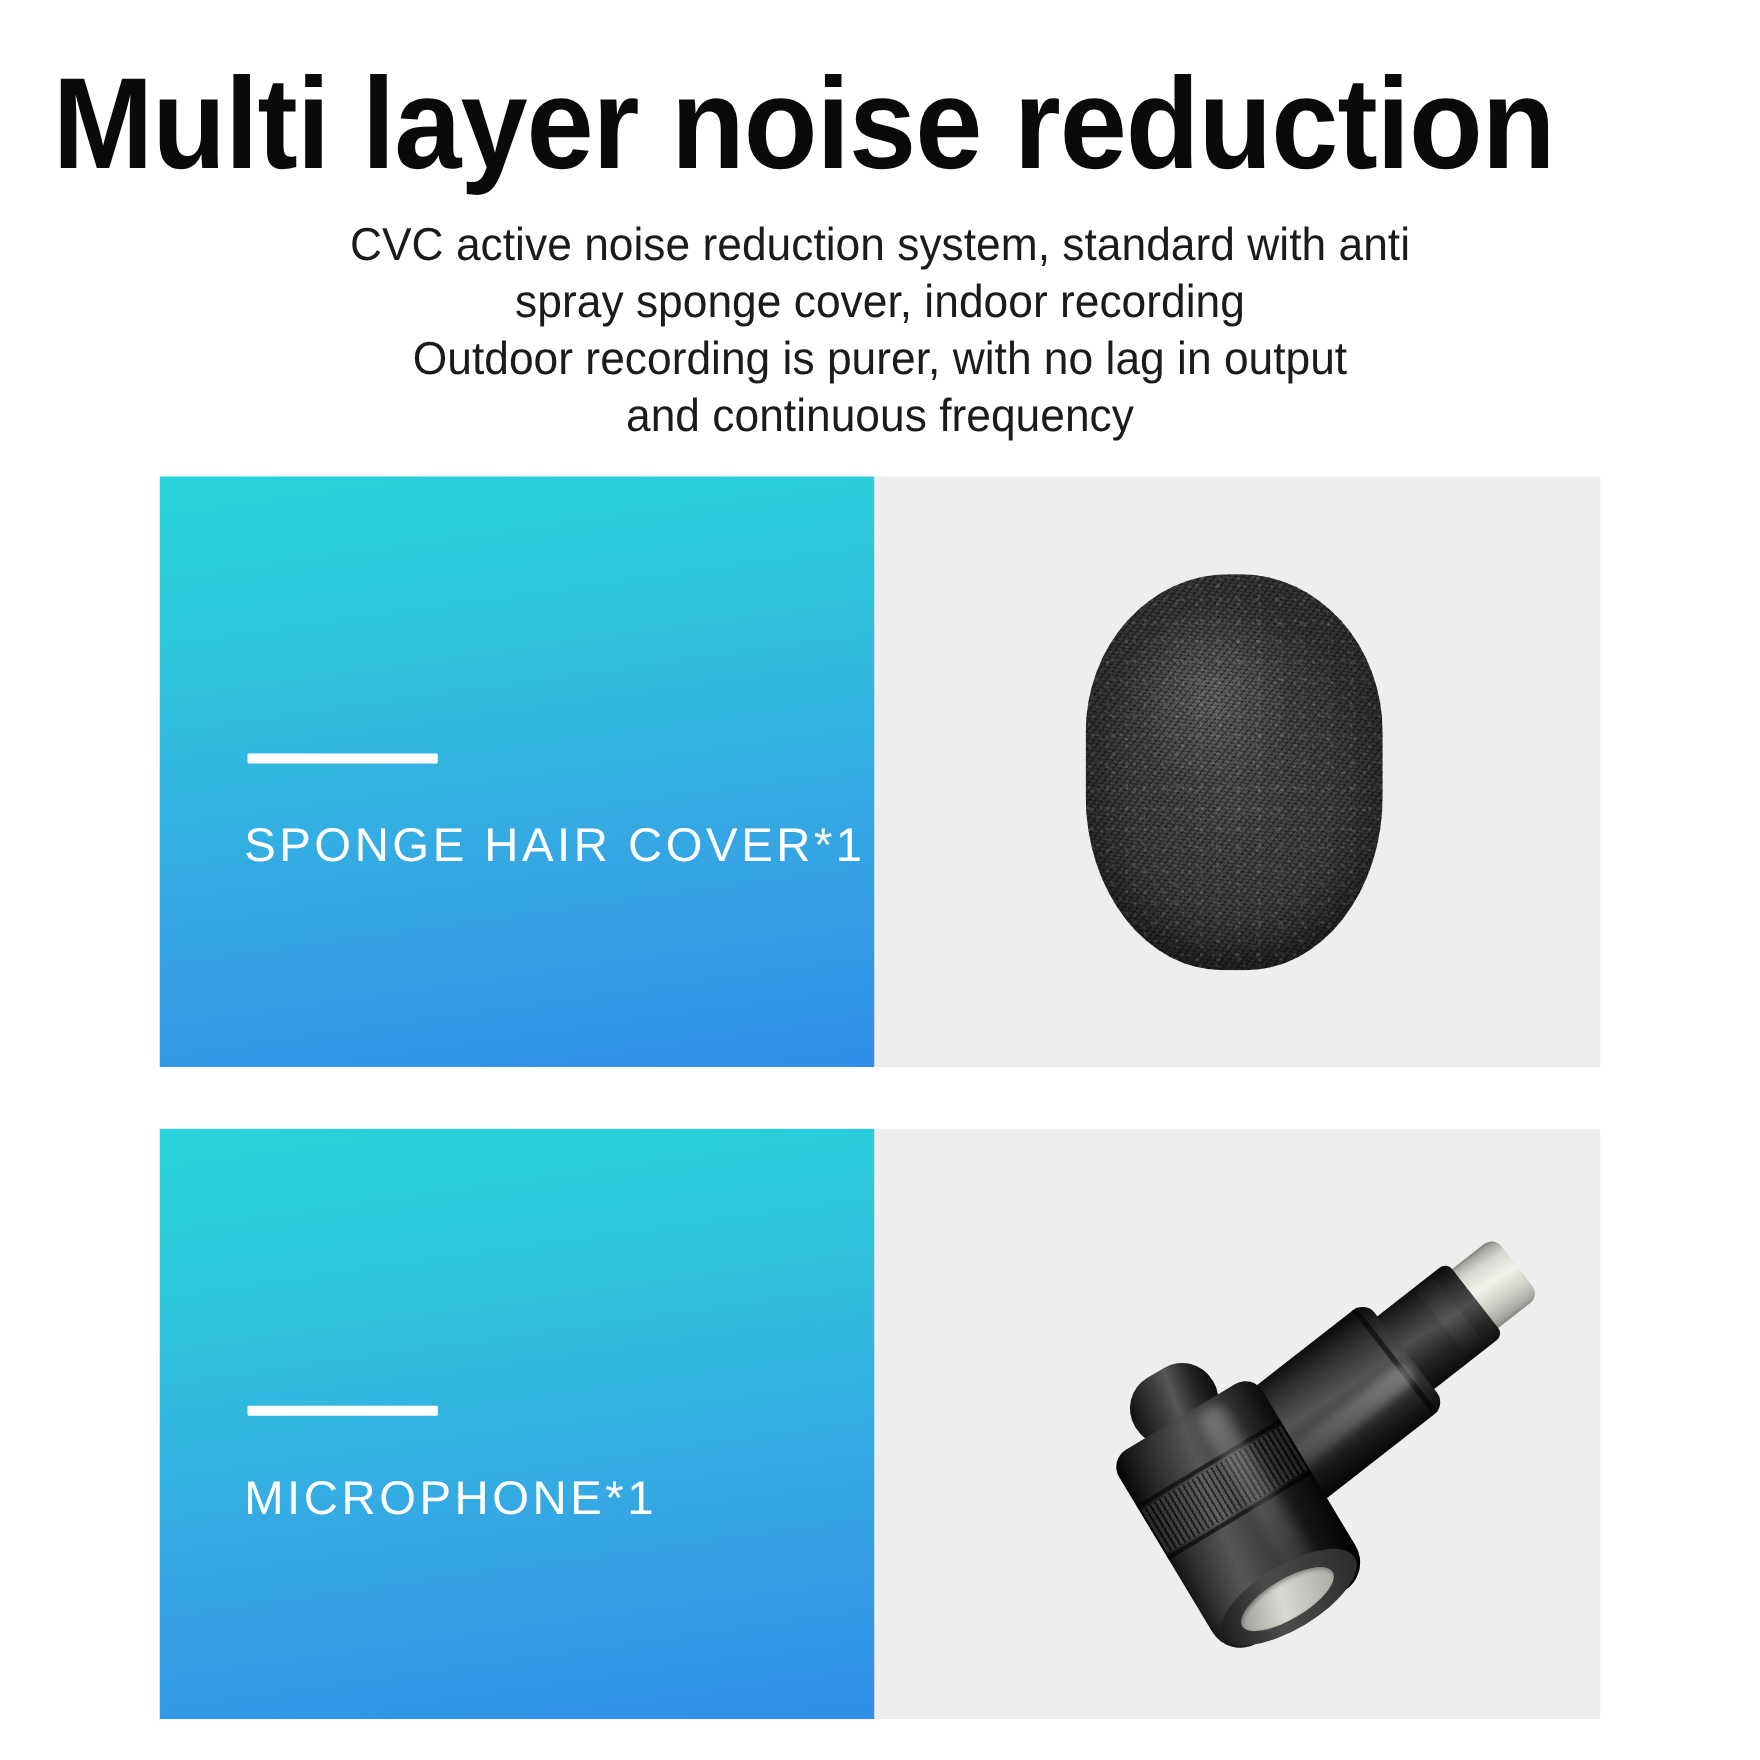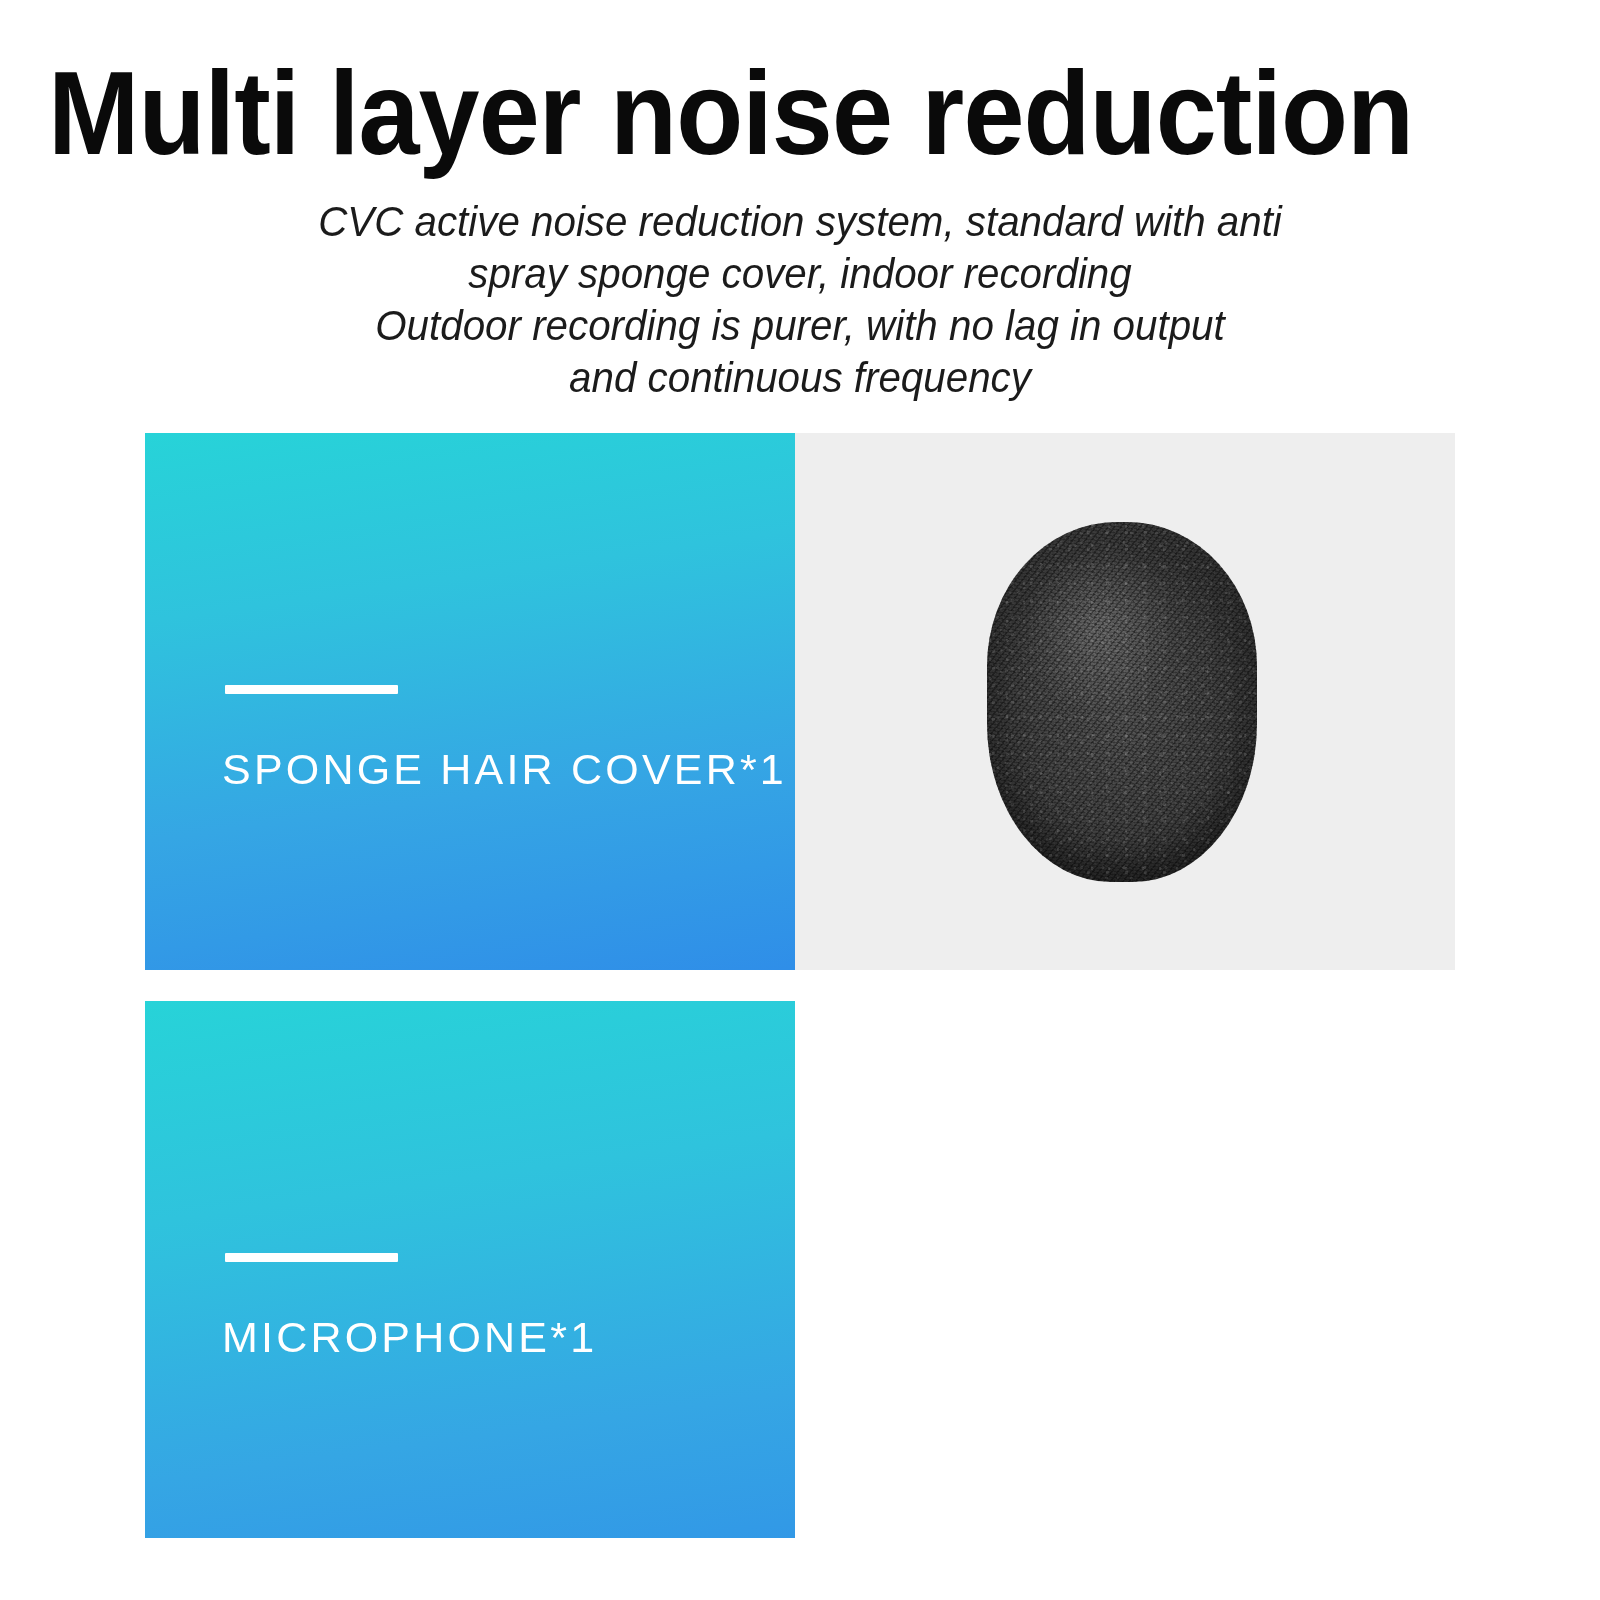--- a/index.html
+++ b/index.html
@@ -36,21 +36,20 @@
     transform: scaleX(0.93);
     transform-origin: left top;
     white-space: nowrap;
   }
   .subtitle-block {
     position: absolute;
     left: 0;
     top: 180px;
     width: 1600px;
     text-align: center;
-    font-style: italic;
   }
   .subtitle-line {
     font-size: 42px;
     line-height: 52px;
     color: #1b1b1b;
     font-weight: 400;
     transform: scaleX(0.96);
     white-space: nowrap;
   }
 
@@ -60,24 +59,24 @@
     left: 145px;
     top: 433px;
     width: 1310px;
   }
   .card-row {
     position: relative;
     width: 1310px;
     height: 537px;
     display: flex;
     flex-direction: row;
-    margin-bottom: 31px;
+    margin-bottom: 56px;
     overflow: hidden;
   }
-  .card-row:last-child { margin-bottom: 0; flex-direction: column; }
+  .card-row:last-child { margin-bottom: 0; }
 
   .gradient-panel {
     position: relative;
     width: 650px;
     height: 537px;
     background: linear-gradient(172deg, #27d3d8 0%, #2fc3dd 30%, #35a6e4 65%, #2f8ee8 100%);
     flex: 0 0 650px;
   }
   .rule {
     position: absolute;

